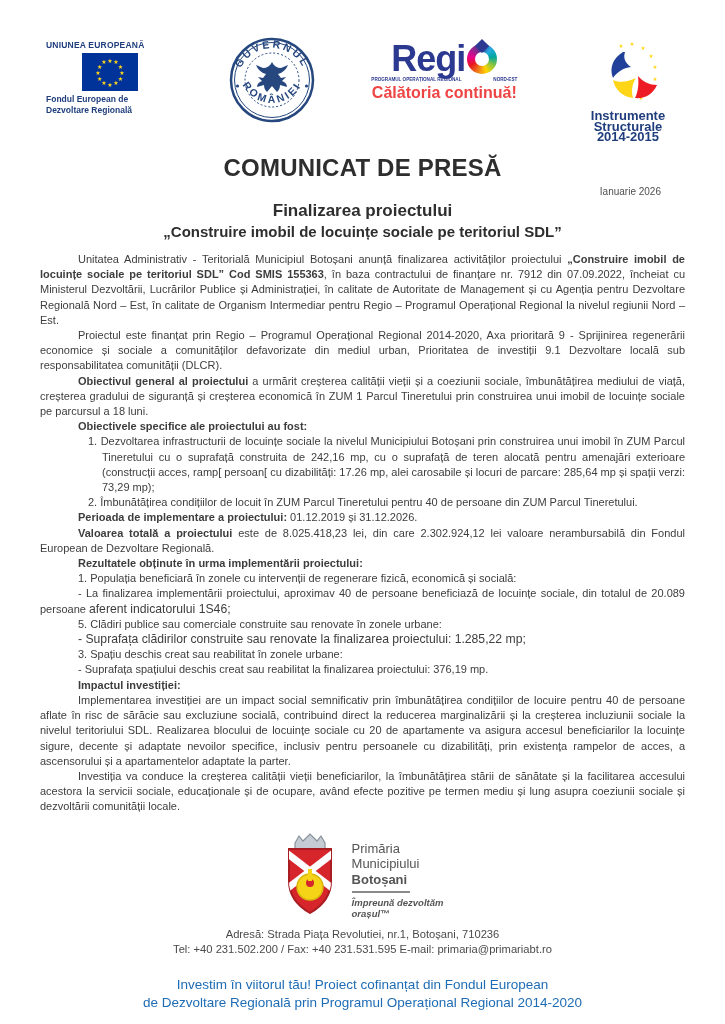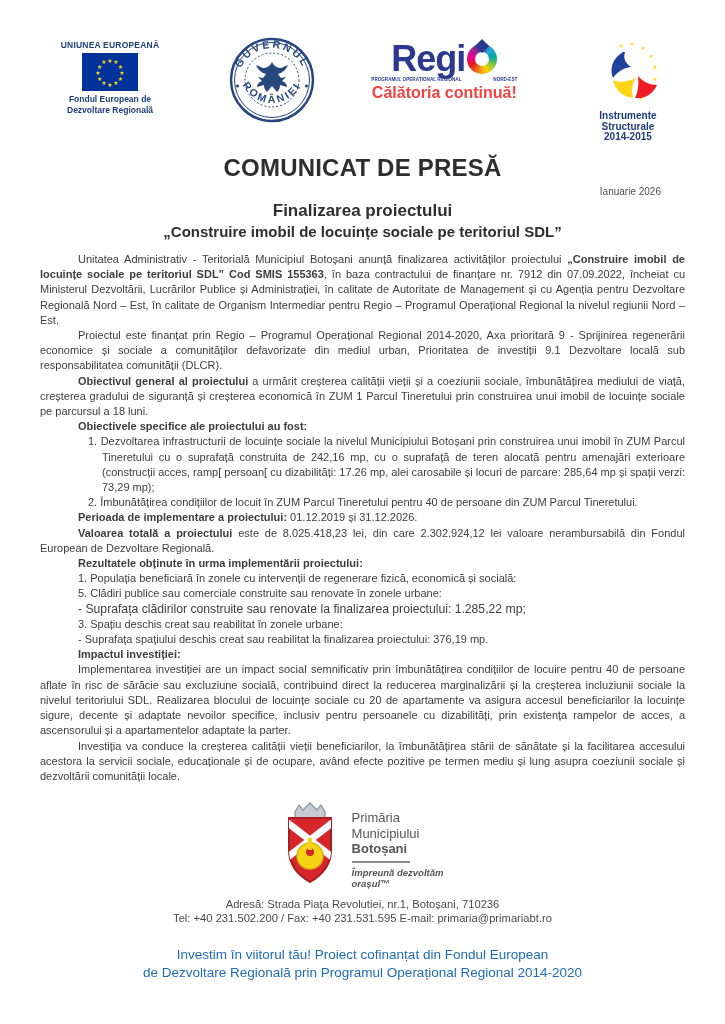--- a/index.html
+++ b/index.html
@@ -1,37 +1,37 @@
 <!DOCTYPE html>
 <html><head>
 <meta charset="utf-8">
 <style>
   html,body{margin:0;padding:0;background:#888;}
   .page{width:725px;height:1024px;background:#ffffff;position:relative;overflow:hidden;
         font-family:"Liberation Sans",sans-serif;color:#3d3d3d;}
   
   .logo-row{display:flex;justify-content:space-between;align-items:flex-start;
             padding:40px 42px 0 46px;height:100px;}
-  .eu-logo{width:128px;text-align:center;}
+  .eu-logo{width:128px;text-align:left;}
   .eu-label{font-size:8.5px;font-weight:bold;color:#1f3d7c;letter-spacing:.2px;margin-bottom:3px;}
   .eu-sub{font-size:8.5px;font-weight:bold;color:#1f3d7c;line-height:10.5px;margin-top:3px;}
   .gov-logo{margin-top:-4px;}
   .regio{width:150px;text-align:center;margin-top:2px;}
   .regio-word{font-size:36px;font-weight:bold;color:#2b3990;line-height:34px;
               display:flex;align-items:center;justify-content:center;letter-spacing:-1px;}
   .regio-o{position:relative;display:inline-block;width:30px;height:30px;margin-left:2px;
            border-radius:50%;background:conic-gradient(#2b3990,#27aae1,#00a79d,#8dc63f,#ffd500,#ee7a1a,#e8191c,#ec008c,#92278f,#2b3990);}
   .regio-o::before{content:"";position:absolute;inset:8px;background:#fff;border-radius:50%;}
   .regio-diamond{position:absolute;top:-3px;left:10px;width:10px;height:10px;background:#2b3990;
                  transform:rotate(45deg);}
   .regio-sub{display:flex;justify-content:space-between;font-size:4.6px;font-weight:bold;
              color:#2b3990;margin-top:1px;padding:0 2px;}
   .regio-tag{font-size:16px;font-weight:bold;color:#ef4444;margin-top:2px;}
   .is-logo{width:110px;text-align:center;}
-  .is-label{font-size:10px;font-weight:bold;color:#1f3d7c;line-height:10.5px;margin-top:1px;}
+  .is-label{font-size:13px;font-weight:bold;color:#1f3d7c;line-height:10.5px;margin-top:1px;}
   
   .title{font-size:24px;font-weight:bold;color:#2e2e2e;text-align:center;margin-top:14px;letter-spacing:.2px;}
   .date{font-size:10px;color:#4f4f4f;text-align:right;margin:4px 64px 0 0;}
   .subtitle1{font-size:17px;font-weight:bold;color:#2e2e2e;text-align:center;margin-top:4px;}
   .subtitle2{font-size:15px;font-weight:bold;color:#2e2e2e;text-align:center;margin-top:2px;}
   
   .content{margin:12px 40px 0 40px;}
   .para,.hline,.obj-item{font-size:11px;line-height:15.2px;text-align:justify;margin:0;}
   .para{text-indent:38px;}
   .hline{text-indent:38px;font-weight:bold;text-align:left;}
@@ -149,20 +149,21 @@
     <p class="para"><span>Unitatea Administrativ - Teritorială Municipiul Botoșani anunță finalizarea activităților proiectului </span><span class="b">„Construire imobil de locuințe sociale pe teritoriul SDL” Cod SMIS 155363</span><span>, în baza contractului de finanțare nr. 7912 din 07.09.2022, încheiat cu Ministerul Dezvoltării, Lucrărilor Publice și Administrației, în calitate de Autoritate de Management și cu Agenția pentru Dezvoltare Regională Nord – Est, în calitate de Organism Intermediar pentru Regio – Programul Operațional Regional la nivelul regiunii Nord – Est.</span></p>
     <p class="para"><span>Proiectul este finanțat prin Regio – Programul Operațional Regional 2014-2020, Axa prioritară 9 - Sprijinirea regenerării economice și sociale a comunităților defavorizate din mediul urban, Prioritatea de investiții 9.1 Dezvoltare locală sub responsabilitatea comunității (DLCR).</span></p>
     <p class="para"><span class="b">Obiectivul general al proiectului</span><span> a urmărit creșterea calității vieții și a coeziunii sociale, îmbunătățirea mediului de viață, creșterea gradului de siguranță și creșterea economică în ZUM 1 Parcul Tineretului prin construirea unui imobil de locuințe sociale pe parcursul a 18 luni.</span></p>
     <p class="hline"><span class="b">Obiectivele specifice ale proiectului au fost:</span></p>
     <p class="obj-item"><span>1. Dezvoltarea infrastructurii de locuințe sociale la nivelul Municipiului Botoșani prin construirea unui imobil în ZUM Parcul Tineretului cu o suprafață construita de 242,16 mp, cu o suprafață de teren alocată pentru amenajări exterioare (construcții acces, ramp[ persoan[ cu dizabilități: 17.26 mp, alei carosabile și locuri de parcare: 285,64 mp și spații verzi: 73,29 mp);</span></p>
     <p class="obj-item"><span>2. Îmbunătățirea condițiilor de locuit în ZUM Parcul Tineretului pentru 40 de persoane din ZUM Parcul Tineretului.</span></p>
     <p class="para"><span class="b">Perioada de implementare a proiectului:</span><span> 01.12.2019 și 31.12.2026.</span></p>
     <p class="para"><span class="b">Valoarea totală a proiectului</span><span> este de 8.025.418,23 lei, din care 2.302.924,12 lei valoare nerambursabilă din Fondul European de Dezvoltare Regională.</span></p>
     <p class="hline"><span class="b">Rezultatele obținute în urma implementării proiectului:</span></p>
     <p class="para"><span>1. Populația beneficiară în zonele cu intervenții de regenerare fizică, economică și socială:</span></p>
+    <p class="para"><span>- La finalizarea implementării proiectului, aproximav 40 de persoane beneficiază de locuințe sociale, din totalul de 20.089 persoane </span><span class="big">aferent indicatorului 1S46;</span></p>
     <p class="para"><span>5. Clădiri publice sau comerciale construite sau renovate în zonele urbane:</span></p>
     <p class="para"><span class="big">- Suprafața clădirilor construite sau renovate la finalizarea proiectului: 1.285,22 mp;</span></p>
     <p class="para"><span>3. Spațiu deschis creat sau reabilitat în zonele urbane:</span></p>
     <p class="para"><span>- Suprafața spațiului deschis creat sau reabilitat la finalizarea proiectului: 376,19 mp.</span></p>
     <p class="hline"><span class="b">Impactul investiției:</span></p>
     <p class="para"><span>Implementarea investiției are un impact social semnificativ prin îmbunătățirea condițiilor de locuire pentru 40 de persoane aflate în risc de sărăcie sau excluziune socială, contribuind direct la reducerea marginalizării și la creșterea incluziunii sociale la nivelul teritoriului SDL. Realizarea blocului de locuințe sociale cu 20 de apartamente va asigura accesul beneficiarilor la locuințe sigure, decente și adaptate nevoilor specifice, inclusiv pentru persoanele cu dizabilități, prin existența rampelor de acces, a ascensorului și a apartamentelor adaptate la parter.</span></p>
     <p class="para"><span>Investiția va conduce la creșterea calității vieții beneficiarilor, la îmbunătățirea stării de sănătate și la facilitarea accesului acestora la servicii sociale, educaționale și de ocupare, având efecte pozitive pe termen mediu și lung asupra coeziunii sociale și dezvoltării comunității locale.</span></p>
   </div>
 
   <div class="city-block">

